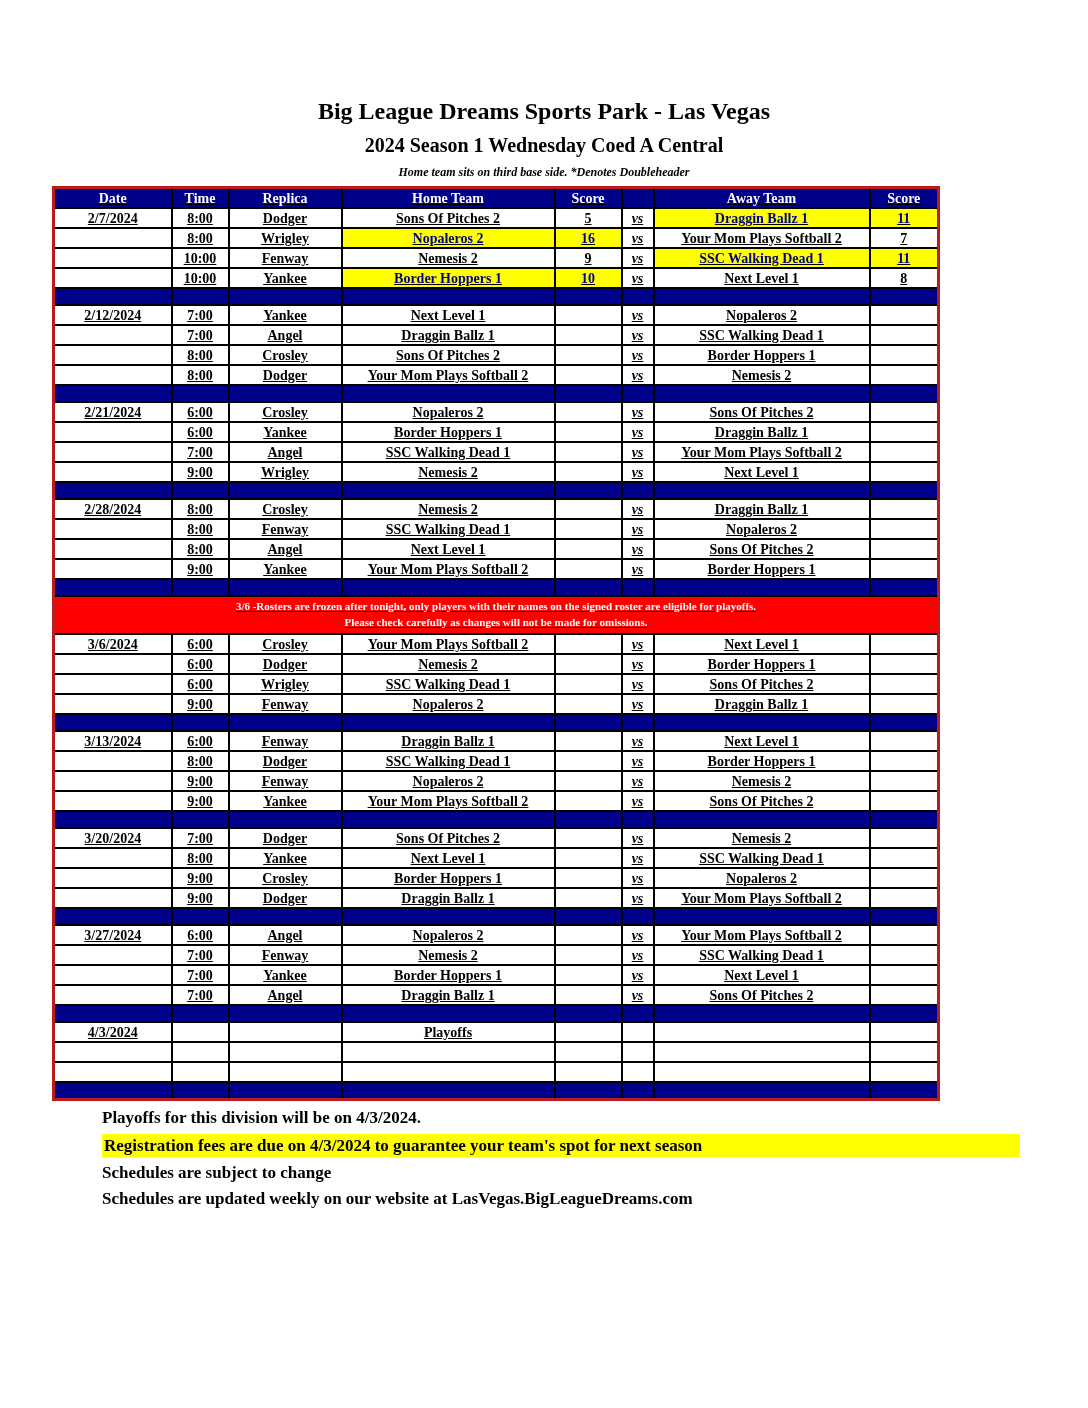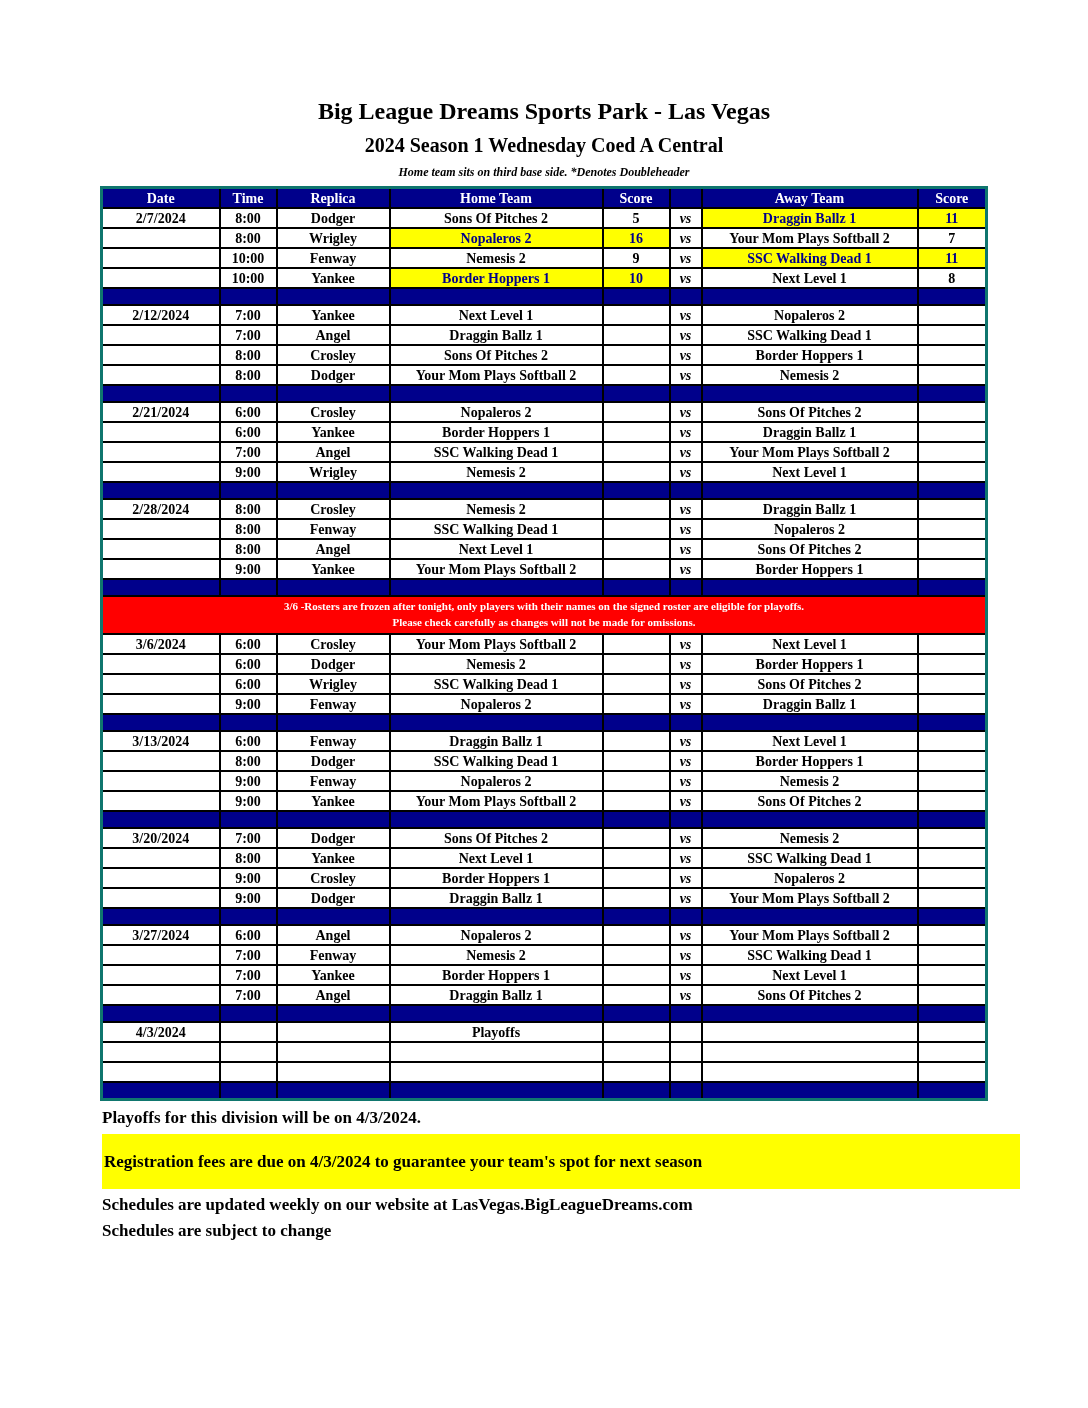--- a/index.html
+++ b/index.html
@@ -13,25 +13,26 @@
   .title{
     text-align:center;font-weight:bold;font-size:24px;line-height:1.1;
   }
   .subtitle{
     text-align:center;font-weight:bold;font-size:20px;margin-top:10px;
   }
   .note{
     text-align:center;font-weight:bold;font-style:italic;font-size:12px;margin-top:8px;margin-bottom:6px;
   }
   table.sched{
-    margin-left:100px;
+    margin-left:52px;
     width:885px;
     border-collapse:collapse;
     table-layout:fixed;
-    border:3px solid #0f766e;
+    border:3px solid #b91c1c;
+    text-decoration:underline;
   }
   table.sched td, table.sched th{
     border:2px solid #000;
     height:18px;
     text-align:center;
     font-weight:bold;
     font-size:14px;
     line-height:1.1;
     padding:0 2px;
     overflow:hidden;
@@ -66,21 +67,21 @@
   .footer{
     margin-left:102px;
     margin-top:6px;
     font-weight:bold;
     font-size:17px;
   }
   .footer .line{margin-bottom:5px;line-height:1.25;}
   .footer .reg{
     background:#FFFF00;
     width:918px;
-    padding:17px 2px;
+    padding:1px 2px;
     box-sizing:border-box;
   }
 </style>
 </head>
 <body>
 
 <div class="page">
   <div class="title">Big League Dreams Sports Park - Las Vegas</div>
   <div class="subtitle">2024 Season 1 Wednesday Coed A Central</div>
   <div class="note">Home team sits on third base side.  *Denotes Doubleheader</div>
@@ -554,16 +555,16 @@
           <td></td>
           <td></td>
           <td></td>
         </tr>
       </tbody>
   </table>
 
   <div class="footer">
     <div class="line">Playoffs for this division will be on 4/3/2024.</div>
     <div class="line reg">Registration fees are due on 4/3/2024 to guarantee your team's spot for next season</div>
+    <div class="line">Schedules are subject to change</div>
     <div class="line">Schedules are updated weekly on our website at LasVegas.BigLeagueDreams.com</div>
-    <div class="line">Schedules are subject to change</div>
   </div>
 </div>
 
 </body></html>

